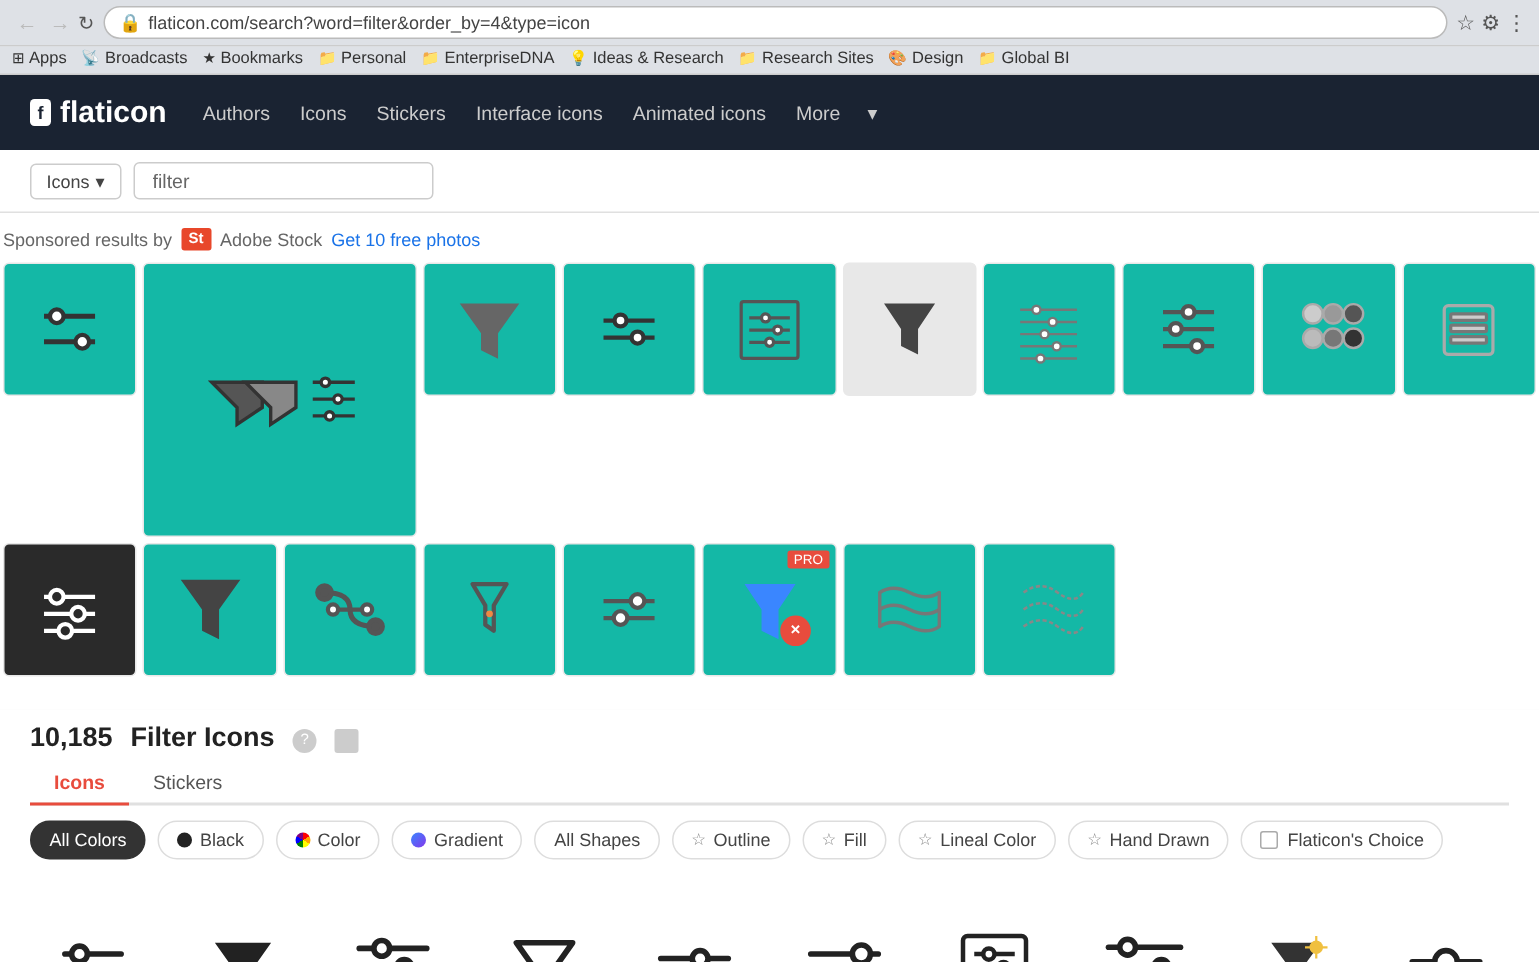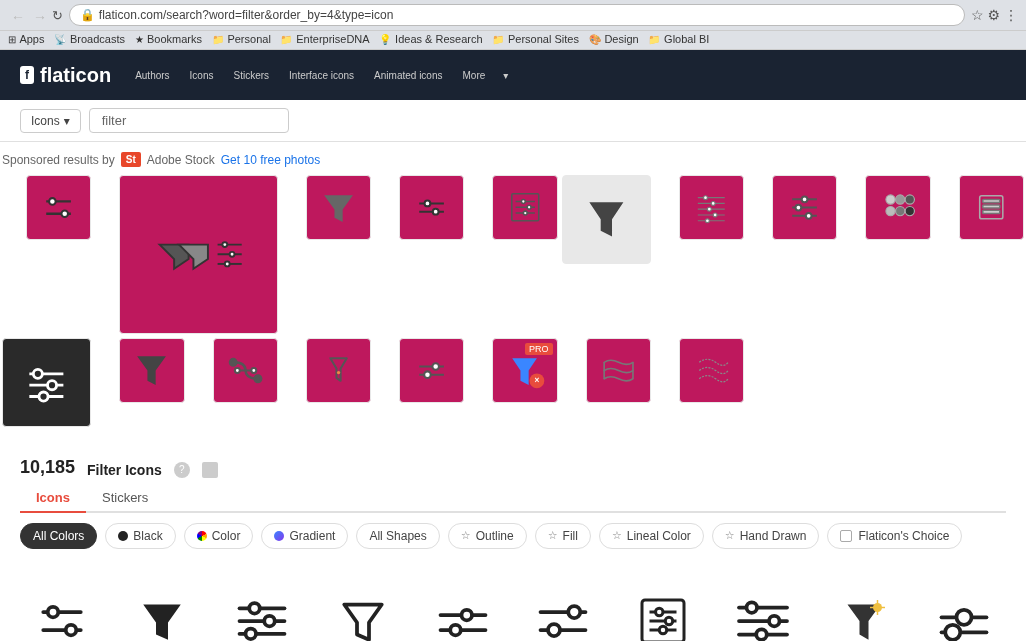--- a/index.html
+++ b/index.html
@@ -19,41 +19,41 @@
     
     .bookmarks-bar { background: #dee1e6; padding: 2px 8px 4px; display: flex; align-items: center; gap: 10px; border-bottom: 1px solid #ccc; font-size: 11px; color: #333; }
     .bookmark-item { display: flex; align-items: center; gap: 3px; cursor: pointer; white-space: nowrap; }
     .bookmark-icon { font-size: 10px; }
 
     
     .navbar { background: #1a2332; padding: 0 20px; display: flex; align-items: center; gap: 24px; height: 50px; }
     .logo { display: flex; align-items: center; gap: 6px; color: white; font-size: 20px; font-weight: bold; }
     .logo-icon { background: white; color: #1a2332; padding: 2px 5px; border-radius: 3px; font-size: 12px; font-weight: 900; }
     .nav-links { display: flex; gap: 20px; }
-    .nav-link { color: #ccc; font-size: 10px; cursor: pointer; text-decoration: none; }
+    .nav-link { color: #ccc; font-size: 13px; cursor: pointer; text-decoration: none; }
     .more-link { display: flex; align-items: center; gap: 18px; }
 
     
     .search-area { background: white; padding: 8px 20px; border-bottom: 1px solid #e0e0e0; display: flex; align-items: center; gap: 8px; }
     .search-type-btn { background: none; border: 1px solid #ccc; border-radius: 4px; padding: 4px 10px; font-size: 12px; cursor: pointer; display: flex; align-items: center; gap: 4px; color: #444; }
     .search-input { border: 1px solid #ccc; border-radius: 4px; padding: 4px 12px; font-size: 13px; color: #666; width: 200px; }
 
     
     .main-content { background: white; padding: 10px 2px; }
 
     
     .sponsored-bar { display: flex; align-items: center; gap: 6px; font-size: 12px; color: #666; margin-bottom: 8px; }
     .adobe-badge { background: #e8472a; color: white; font-size: 10px; padding: 2px 5px; border-radius: 2px; font-weight: bold; }
     .adobe-link { color: #1a73e8; font-size: 12px; cursor: pointer; }
 
     
     .thumb-grid { display: grid; grid-template-columns: repeat(11, 1fr); gap: 4px; margin-bottom: 12px; }
     .thumb-item { background: #f8f8f8; border: 1px solid #e8e8e8; border-radius: 4px; aspect-ratio: 1; display: flex; align-items: center; justify-content: center; cursor: pointer; overflow: hidden; position: relative; }
     .thumb-item.dark-bg { background: #2a2a2a; }
-    .thumb-item.white-bg { background: #be185d; margin-left: 24px; }
+    .thumb-item.white-bg { background: #14b8a6; }
     .thumb-item svg { width: 65%; height: 65%; }
 
     
     .results-section { background: white; padding: 8px 20px 0; }
     .results-header { display: flex; align-items: flex-end; gap: 12px; margin-bottom: 6px; }
     .result-count { font-size: 18px; font-weight: bold; color: #222; }
     .help-icon { width: 16px; height: 16px; background: #ccc; border-radius: 50%; display: flex; align-items: center; justify-content: center; font-size: 10px; color: white; cursor: pointer; }
 
     
     .tabs-row { display: flex; gap: 0; border-bottom: 2px solid #e0e0e0; margin-bottom: 10px; }
@@ -115,21 +115,21 @@
   <div class="bookmark-item">
     <span class="bookmark-icon">📁</span>
     <span>EnterpriseDNA</span>
   </div>
   <div class="bookmark-item">
     <span class="bookmark-icon">💡</span>
     <span>Ideas &amp; Research</span>
   </div>
   <div class="bookmark-item">
     <span class="bookmark-icon">📁</span>
-    <span>Personal Sites</span>
+    <span>Research Sites</span>
   </div>
   <div class="bookmark-item">
     <span class="bookmark-icon">🎨</span>
     <span>Design</span>
   </div>
   <div class="bookmark-item">
     <span class="bookmark-icon">📁</span>
     <span>Global BI</span>
   </div>
 </div>
@@ -325,21 +325,21 @@
         <path d="M20 50 Q40 35 60 50 Q80 65 90 50"></path>
         <path d="M20 70 Q40 55 60 70 Q80 85 90 70"></path>
       </svg>
     </div>
   </div>
 </div>
 
 <div class="results-section">
   <div class="results-header">
     <span class="result-count">10,185</span>
-    <span class="result-count" style="font-size:14px;font-weight:bold;color:#222;"> Filter Icons</span>
+    <span class="result-count" style="font-size:18px;font-weight:bold;color:#222;"> Filter Icons</span>
     <div class="help-icon">?</div>
     <div style="width:16px;height:16px;background:#ccc;border-radius:2px;cursor:pointer;"></div>
   </div>
 
   <div class="tabs-row">
     <div class="tab active">Icons</div>
     <div class="tab">Stickers</div>
   </div>
 
   <div class="filter-row">

